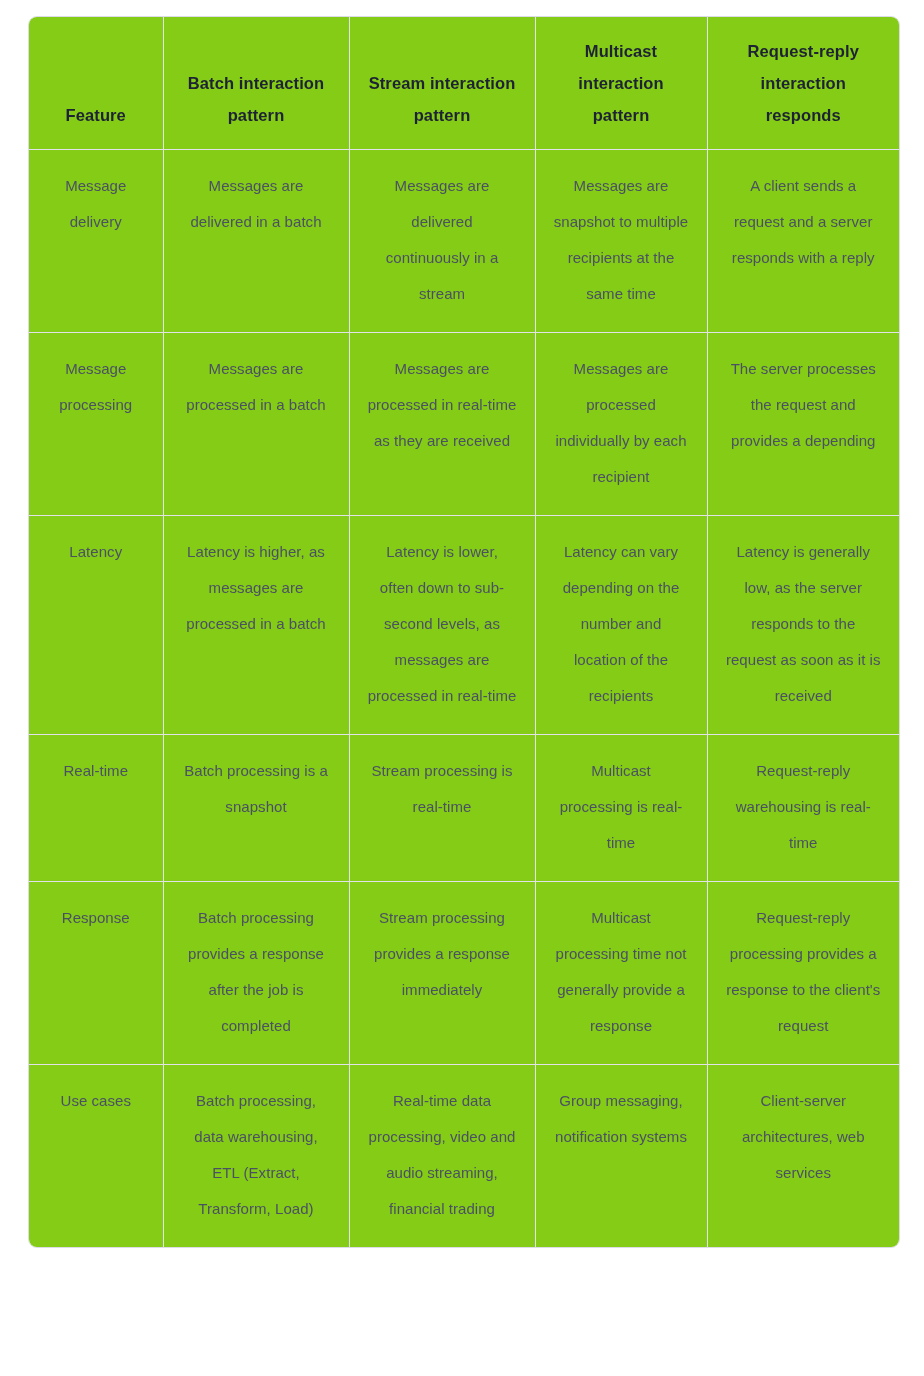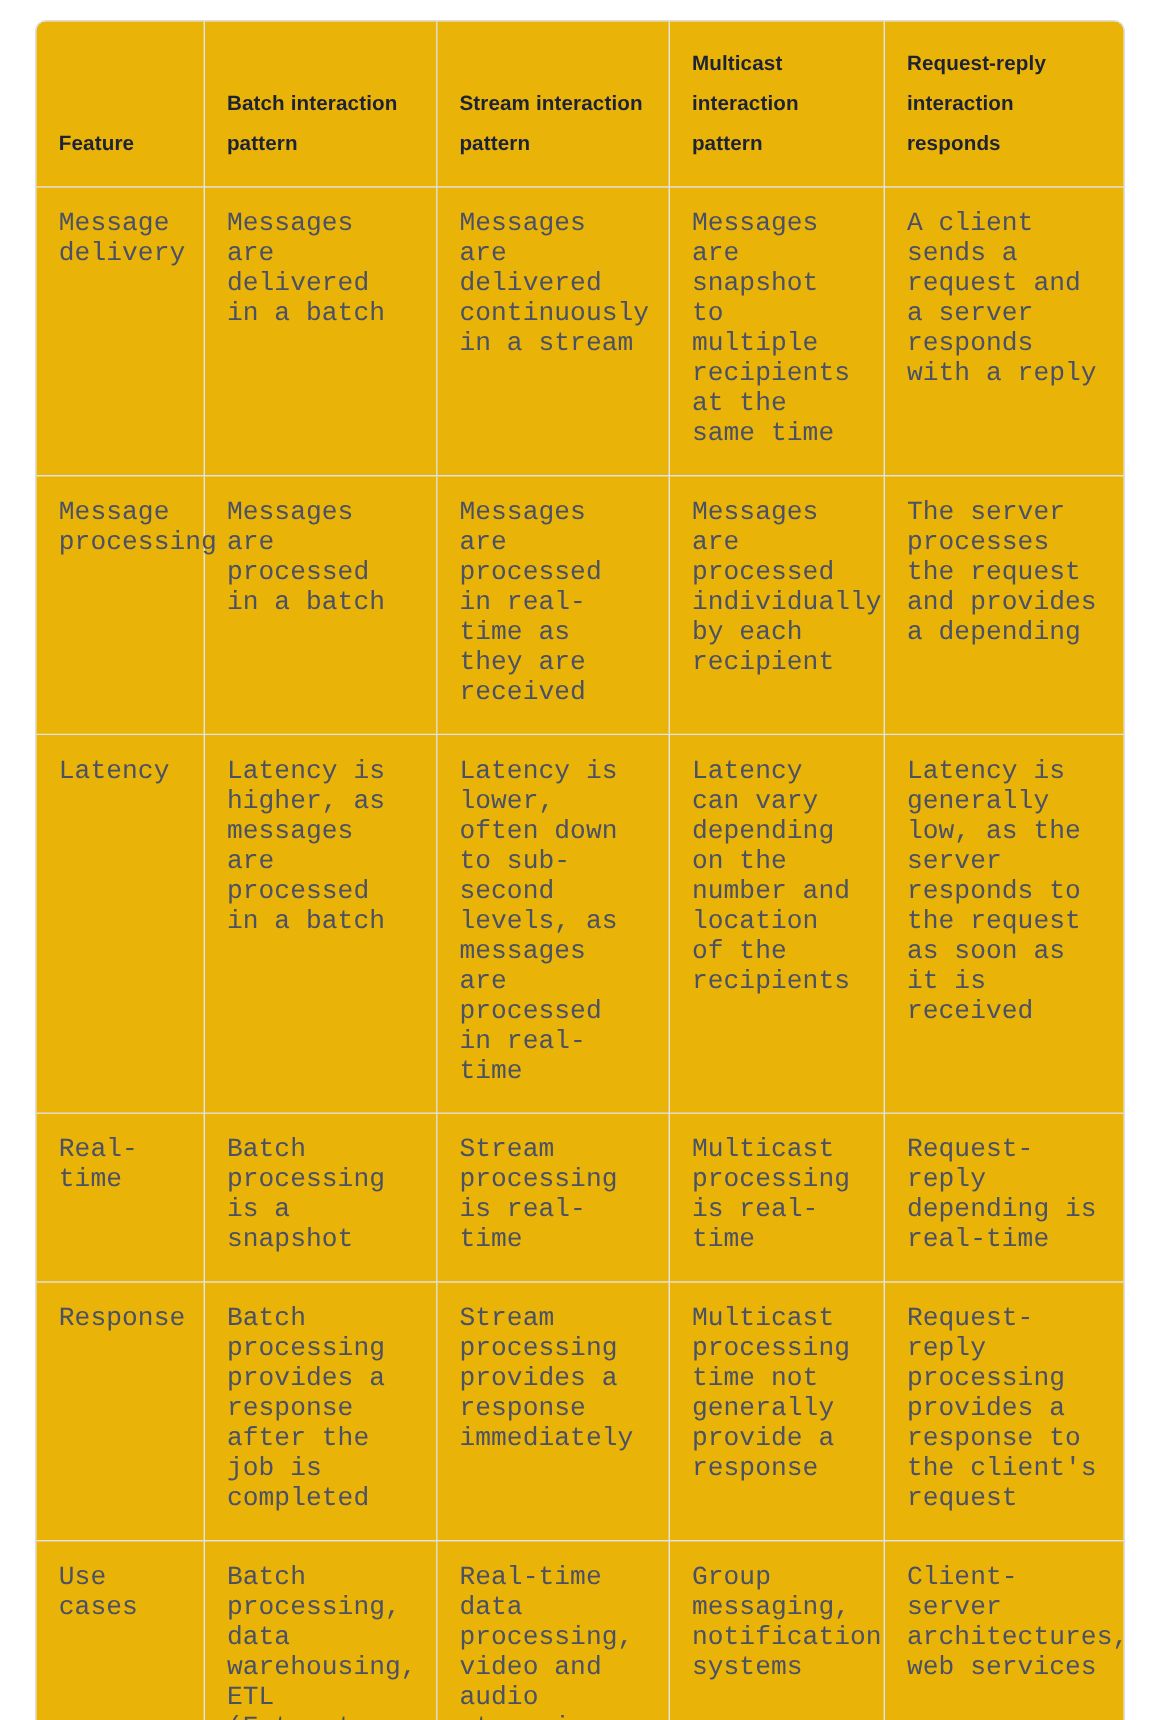--- a/index.html
+++ b/index.html
@@ -42,23 +42,23 @@
   table.cmp col.c-batch     { width: 186px; }
   table.cmp col.c-stream    { width: 186px; }
   table.cmp col.c-multicast { width: 172px; }
   table.cmp col.c-request   { width: 192px; }
 
   table.cmp th,
   table.cmp td {
     border-right: 1px solid #e2e2ea;
     border-bottom: 1px solid #e2e2ea;
     padding: 18px 18px 20px 18px;
-    text-align: left;
+    text-align: center;
     vertical-align: bottom;
-    background: #eab308;
+    background: #84cc16;
   }
 
   table.cmp th:last-child,
   table.cmp td:last-child {
     border-right: none;
   }
 
   table.cmp tbody tr:last-child td {
     border-bottom: none;
   }
@@ -67,27 +67,26 @@
     font-size: 16.5px;
     font-weight: 700;
     line-height: 32px;
     color: #1e2235;
     letter-spacing: 0.1px;
     vertical-align: bottom;
     padding-bottom: 18px;
   }
 
   table.cmp tbody td {
-    font-size: 21px;
+    font-size: 15px;
     font-weight: 400;
-    line-height: 24px;
+    line-height: 36px;
     color: #4b5164;
     vertical-align: top;
     letter-spacing: 0.05px;
-    font-family: Liberation Mono, monospace;
   }
 
   table.cmp tbody td.feature-cell {
     color: #4b5164;
   }
 </style>
 </head>
 <body>
 
 <div class="page">
@@ -129,21 +128,21 @@
           <td>Latency is higher, as messages are processed in a batch</td>
           <td>Latency is lower, often down to sub-second levels, as messages are processed in real-time</td>
           <td>Latency can vary depending on the number and location of the recipients</td>
           <td>Latency is generally low, as the server responds to the request as soon as it is received</td>
         </tr>
         <tr>
           <td class="feature-cell">Real-time</td>
           <td>Batch processing is a snapshot</td>
           <td>Stream processing is real-time</td>
           <td>Multicast processing is real-time</td>
-          <td>Request-reply depending is real-time</td>
+          <td>Request-reply warehousing is real-time</td>
         </tr>
         <tr>
           <td class="feature-cell">Response</td>
           <td>Batch processing provides a response after the job is completed</td>
           <td>Stream processing provides a response immediately</td>
           <td>Multicast processing time not generally provide a response</td>
           <td>Request-reply processing provides a response to the client's request</td>
         </tr>
         <tr>
           <td class="feature-cell">Use cases</td>

